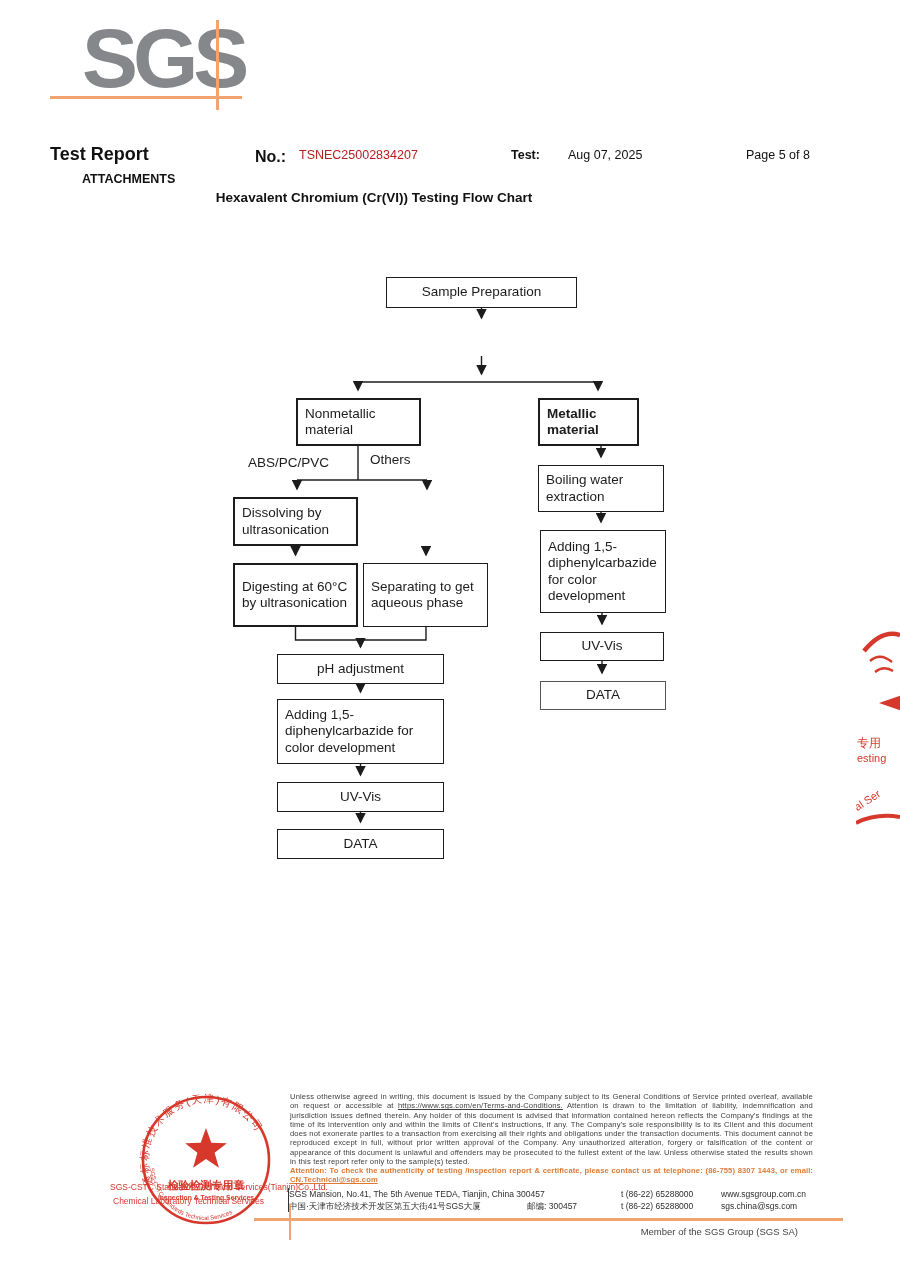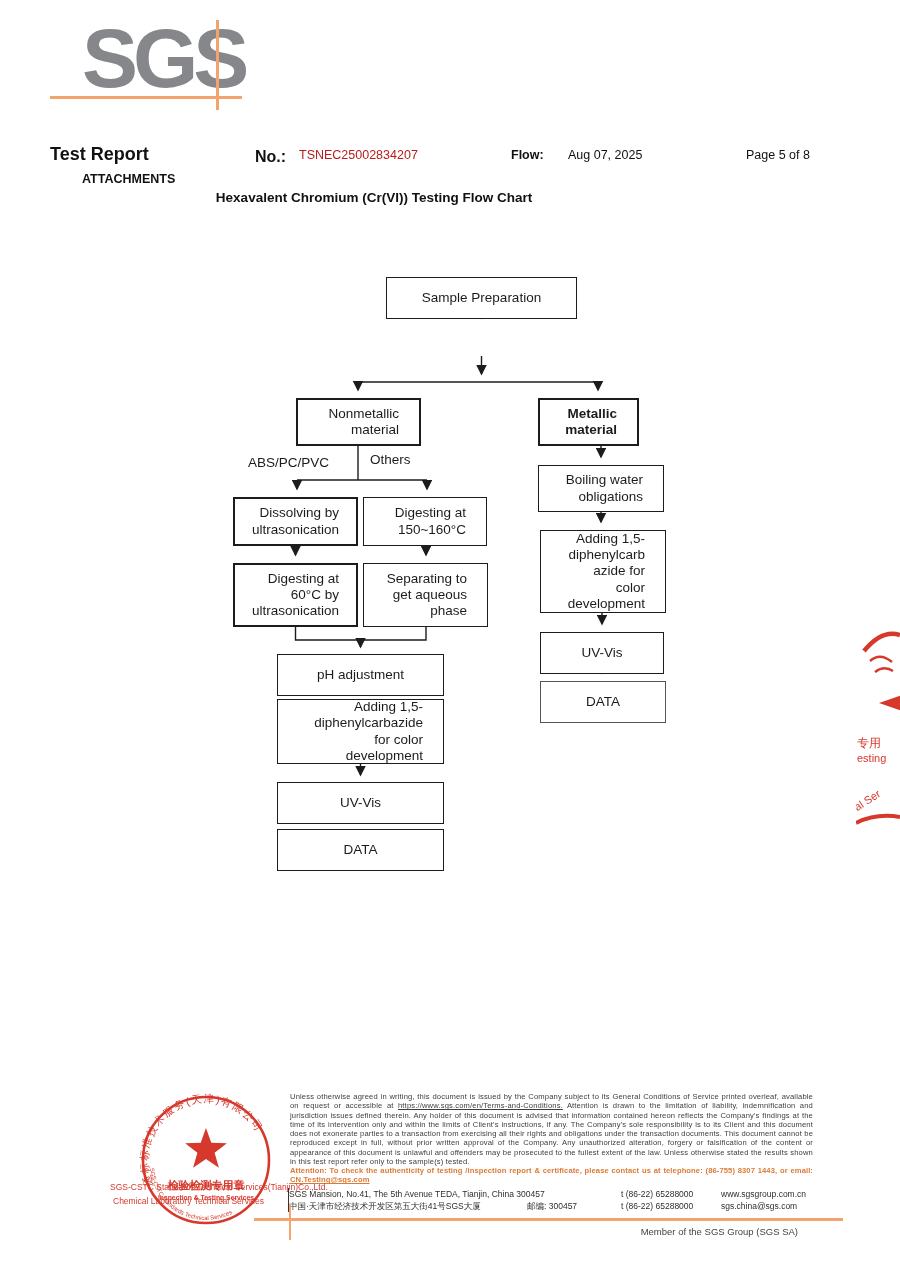--- a/index.html
+++ b/index.html
@@ -18,31 +18,31 @@
   .no-label{position:absolute;left:255px;top:148px;font-size:16px;font-weight:bold;color:#111;}
   .no-value{position:absolute;left:299px;top:148px;font-size:12.5px;color:#b91c1c;}
   .date-label{position:absolute;left:511px;top:148px;font-size:12.5px;font-weight:bold;color:#111;}
   .date-value{position:absolute;left:568px;top:148px;font-size:12.5px;color:#111;}
   .page-label{position:absolute;left:746px;top:148px;font-size:12.5px;color:#111;}
   .chart-title{position:absolute;left:0;top:190px;width:748px;text-align:center;
                font-size:13.5px;font-weight:bold;color:#111;}
 
   
   .fc-box{position:absolute;border:1.6px solid #1c1c1c;background:#fff;display:flex;
-          align-items:center;justify-content:center;text-align:right;
-          font-size:13.5px;color:#1c1c1c;line-height:1.2;padding:20px;box-sizing:border-box;z-index:2;}
+          align-items:center;justify-content:center;text-align:left;
+          font-size:13.5px;color:#1c1c1c;line-height:1.2;padding:7px;box-sizing:border-box;z-index:2;}
   .b-sp {left:386px;top:277px;width:191px;height:31px;}
   .b-sm {left:386px;top:325px;width:191px;height:31px;border-width:2px;}
   .b-nm {left:296px;top:398px;width:125px;height:48px;border-width:2px;}
   .b-me {left:538px;top:398px;width:101px;height:48px;border-width:2px;font-weight:bold;}
   .b-di {left:233px;top:497px;width:125px;height:49px;border-width:2px;}
   .b-dh {left:363px;top:497px;width:124px;height:49px;}
   .b-dl {left:233px;top:563px;width:125px;height:64px;border-width:2px;}
   .b-se {left:363px;top:563px;width:125px;height:64px;}
-  .b-ph {left:277px;top:654px;width:167px;height:20px;}
+  .b-ph {left:277px;top:654px;width:167px;height:30px;}
   .b-al {left:277px;top:699px;width:167px;height:65px;}
   .b-ul {left:277px;top:782px;width:167px;height:30px;}
   .b-tl {left:277px;top:829px;width:167px;height:30px;}
   .b-bw {left:538px;top:465px;width:126px;height:47px;}
   .b-ar {left:540px;top:530px;width:126px;height:83px;overflow-wrap:anywhere;}
   .b-ur {left:540px;top:632px;width:124px;height:29px;}
   .b-tr {left:540px;top:681px;width:126px;height:29px;border-color:#555;}
   .fc-label{position:absolute;font-size:13.5px;color:#1c1c1c;z-index:2;}
   .l-abs{left:248px;top:455px;}
   .l-oth{left:370px;top:452px;}
@@ -80,21 +80,21 @@
   <div>
     <div class="logo-text">SGS</div>
     <div class="logo-hline"></div>
     <div class="logo-vline"></div>
   </div>
 
   <div class="report-title">Test Report</div>
   <div class="attachments">ATTACHMENTS</div>
   <div class="no-label">No.:</div>
   <div class="no-value">TSNEC25002834207</div>
-  <div class="date-label">Flow:</div>
+  <div class="date-label">Test:</div>
   <div class="date-value">Aug 07, 2025</div>
   <div class="page-label">Page 5 of 8</div>
   <div class="chart-title">Hexavalent Chromium (Cr(VI)) Testing Flow Chart</div>
 
   <svg class="fc-svg" viewBox="0 0 900 1273">
     <defs>
       <marker id="arr" viewBox="0 0 10 10" refX="8.5" refY="5" markerWidth="7.5" markerHeight="7.5" orient="auto">
         <path d="M0,0 L10,5 L0,10 z" fill="#1c1c1c"></path>
       </marker>
     </defs>
@@ -121,28 +121,27 @@
       <path d="M602,661 L602,673" marker-end="url(#arr)"></path>
     </g>
   </svg>
 
   <div class="fc-box b-sp">Sample Preparation</div>
   <div class="fc-box b-nm">Nonmetallic material</div>
   <div class="fc-box b-me">Metallic material</div>
   <div class="fc-label l-abs">ABS/PC/PVC</div>
   <div class="fc-label l-oth">Others</div>
   <div class="fc-box b-di">Dissolving by ultrasonication</div>
-  <div class="fc-box b-dh">Digesting at 150~160°C</div>
   <div class="fc-box b-dl">Digesting at 60°C by ultrasonication</div>
   <div class="fc-box b-se">Separating to get aqueous phase</div>
   <div class="fc-box b-ph">pH adjustment</div>
   <div class="fc-box b-al">Adding 1,5-diphenylcarbazide for color development</div>
   <div class="fc-box b-ul">UV-Vis</div>
   <div class="fc-box b-tl">DATA</div>
-  <div class="fc-box b-bw">Boiling water obligations</div>
+  <div class="fc-box b-bw">Boiling water extraction</div>
   <div class="fc-box b-ar">Adding 1,5-diphenylcarbazide for color development</div>
   <div class="fc-box b-ur">UV-Vis</div>
   <div class="fc-box b-tr">DATA</div>
 
   <svg class="edge-svg" width="44" height="205" viewBox="0 0 44 205">
     <g fill="none" stroke="#d6382c">
       <path d="M8,26 Q26,4 44,10" stroke-width="4.5"></path>
       <path d="M14,36 q10,-9 22,1 M19,47 q9,-7 18,-1" stroke-width="2.4"></path>
       <path d="M0,198 Q20,188 44,192" stroke-width="4"></path>
     </g>
@@ -166,21 +165,21 @@
     <text x="88" y="114" text-anchor="middle" font-size="6.8" font-weight="bold" fill="#d6382c">Inspection &amp; Testing Services</text>
     <text font-size="6" fill="#d6382c">
       <textPath href="#arcBot" startOffset="4">SGS-CSTC Standards Technical Services</textPath>
     </text>
   </svg>
   <div class="seal-co1">SGS-CSTC Standards Technical Services(Tianjin)Co.,Ltd.</div>
   <div class="seal-co2">Chemical Laboratory Technical Services</div>
 
   <div class="disclaimer"><span>Unless otherwise agreed in writing, this document is issued by the Company subject to its General Conditions of Service printed overleaf, available on request or accessible at </span><span class="lnk">https://www.sgs.com/en/Terms-and-Conditions.</span><span> Attention is drawn to the limitation of liability, indemnification and jurisdiction issues defined therein. Any holder of this document is advised that information contained hereon reflects the Company's findings at the time of its intervention only and within the limits of Client's instructions, if any. The Company's sole responsibility is to its Client and this document does not exonerate parties to a transaction from exercising all their rights and obligations under the transaction documents. This document cannot be reproduced except in full, without prior written approval of the Company. Any unauthorized alteration, forgery or falsification of the content or appearance of this document is unlawful and offenders may be prosecuted to the fullest extent of the law. Unless otherwise stated the results shown in this test report refer only to the sample(s) tested.</span></div>
 
-  <div class="attention"><span>Attention: To check the authenticity of testing /inspection report &amp; certificate, please contact us at telephone: (86-755) 8307 1443, or email: </span><span class="lnk">CN.Testing@sgs.com</span></div>
+  <div class="attention"><span>Attention: To check the authenticity of testing /inspection report &amp; certificate, please contact us at telephone: (86-755) 8307 1443, or email: </span><span class="lnk">CN.Technical@sgs.com</span></div>
 
   <div class="address">
     <div class="addr-row">
       <span class="c1">SGS Mansion, No.41, The 5th Avenue TEDA, Tianjin, China 300457</span>
       <span class="c3">t (86-22) 65288000</span>
       <span class="c4">www.sgsgroup.com.cn</span>
     </div>
     <div class="addr-row">
       <span class="c1">中国·天津市经济技术开发区第五大街41号SGS大厦</span>
       <span class="c2">邮编: 300457</span>

